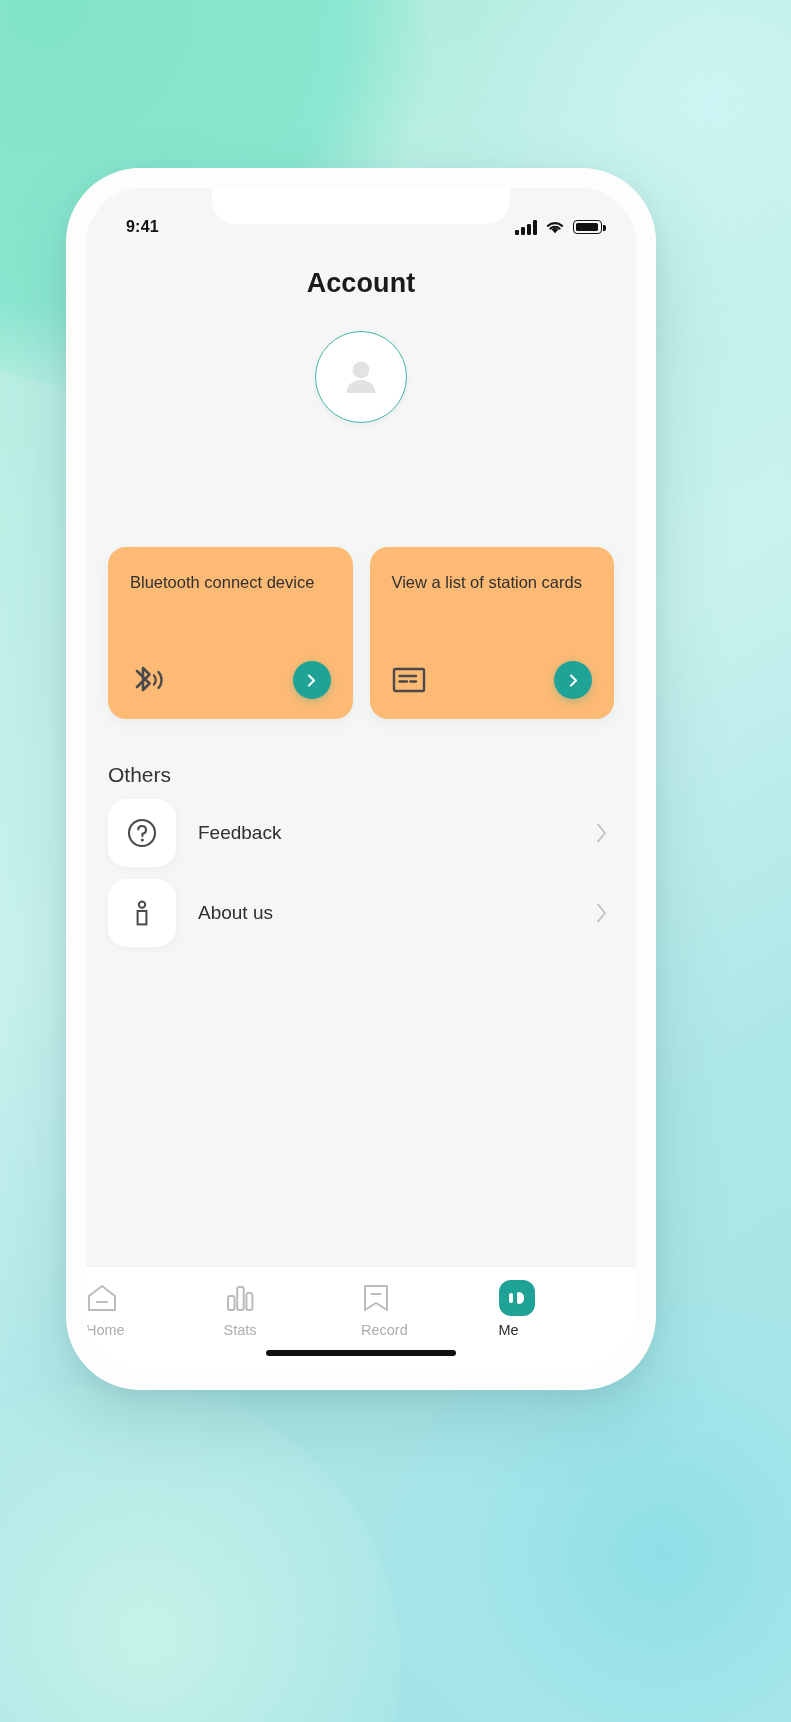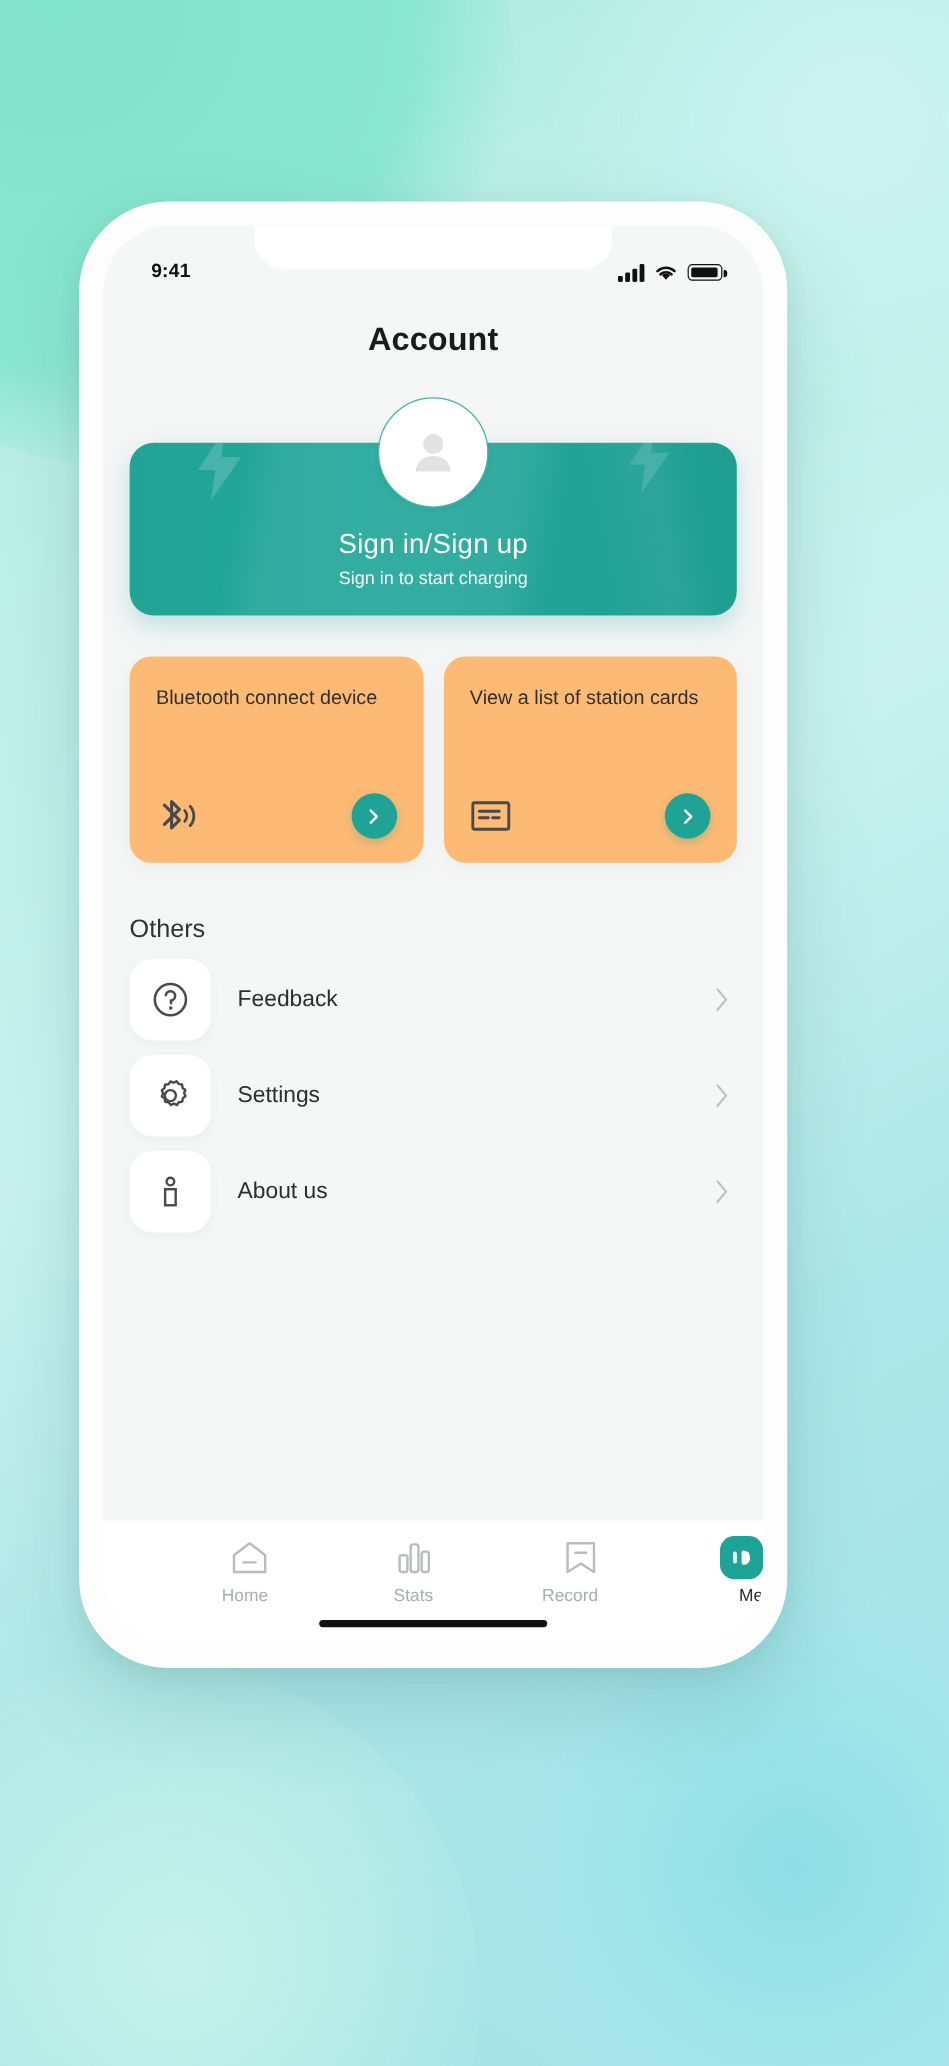--- a/index.html
+++ b/index.html
@@ -165,21 +165,21 @@
   .row-label { flex:1; font-size:19px; color:#2e2e2e; }
   .row-chev { color:#bdbdbd; display:flex; }
 
   
   .spacer { flex:1; }
   .tabbar {
     height:104px; flex:0 0 104px; background:#fff;
     display:flex; align-items:flex-start; padding-top:14px;
     border-top:1px solid #f0f0f0;
   }
-  .tab { flex:1; display:flex; flex-direction:column; align-items:flex-end; gap:7px; }
+  .tab { flex:1; display:flex; flex-direction:column; align-items:flex-start; gap:7px; }
   .tab .ticon { height:34px; display:flex; align-items:center; justify-content:center; color:#b9bcbc; }
   .tab .tlabel { font-size:14.5px; color:#a9adad; }
   .tab.active .tlabel { color:#2b2b2b; }
   .me-badge {
     width:36px; height:36px; border-radius:12px; background:#1fa396;
     display:flex; align-items:center; justify-content:center; gap:4px;
   }
   .me-badge span { display:block; width:3.4px; height:10px; background:#fff; border-radius:2px; }
   .me-badge span.b2 { height:12px; border-radius:2px 6px 6px 2px; width:7px; }
   .home-indicator {
@@ -218,33 +218,20 @@
         </svg>
         <div class="battery">
             <b></b>
           </div>
       </div>
     </div>
 
     <div class="page-title">Account</div>
 
     <div class="hero-wrap">
-      <div class="hero-banner">
-        <div class="sheen"></div>
-        <svg class="bolt" viewBox="0 0 24 32">
-          <path d="M14 0 L2 18 H10 L8 32 L22 12 H13 Z" fill="#ffffff"></path>
-        </svg>
-        <svg class="bolt2" viewBox="0 0 24 32">
-          <path d="M14 0 L2 18 H10 L8 32 L22 12 H13 Z" fill="#ffffff"></path>
-        </svg>
-        <div class="hero-text">
-          <div class="hero-title">Sign in/Sign up</div>
-          <div class="hero-sub">Sign in to start charging</div>
-        </div>
-      </div>
       <div class="avatar">
         <svg width="48" height="48" viewBox="0 0 48 48">
           <circle cx="24" cy="17" r="8.4" fill="#e2e2e2"></circle>
           <path d="M9.5 40 c0-8.2 6.6-13 14.5-13 s14.5 4.8 14.5 13 Z" fill="#e2e2e2"></path>
         </svg>
       </div>
     </div>
 
     <div class="cards">
 
@@ -300,34 +287,20 @@
           </svg>
         </div>
         <div class="row-label">Feedback</div>
         <div class="row-chev">
           <svg width="13" height="22" viewBox="0 0 13 22">
             <path d="M3 2.5 L10 11 L3 19.5" stroke="#c2c2c2" stroke-width="1.9" fill="none" stroke-linecap="round" stroke-linejoin="round"></path>
           </svg>
         </div>
       </div>
 
-      <div class="list-row">
-        <div class="row-icon">
-          <svg width="32" height="32" viewBox="0 0 32 32">
-            <path d="M16 4.2 l2.6 1.1 2.5-1.2 1.9 2.3 2.7.4 .5 2.9 2.3 1.6-1.1 2.6 1.2 2.5-2.3 1.9-.4 2.7-2.9.5-1.6 2.3-2.6-1.1-2.5 1.2-1.9-2.3-2.7-.4-.5-2.9-2.3-1.6 1.1-2.6-1.2-2.5 2.3-1.9.4-2.7 2.9-.5z" stroke="#4a4a4a" stroke-width="2" fill="none" stroke-linejoin="round"></path>
-            <circle cx="16" cy="16" r="4.6" stroke="#4a4a4a" stroke-width="2" fill="none"></circle>
-          </svg>
-        </div>
-        <div class="row-label">Settings</div>
-        <div class="row-chev">
-          <svg width="13" height="22" viewBox="0 0 13 22">
-            <path d="M3 2.5 L10 11 L3 19.5" stroke="#c2c2c2" stroke-width="1.9" fill="none" stroke-linecap="round" stroke-linejoin="round"></path>
-          </svg>
-        </div>
-      </div>
 
       <div class="list-row">
         <div class="row-icon">
           <svg width="32" height="32" viewBox="0 0 32 32">
             <circle cx="16" cy="7.6" r="3.2" stroke="#4a4a4a" stroke-width="2" fill="none"></circle>
             <rect x="11.6" y="14" width="8.8" height="13.4" stroke="#4a4a4a" stroke-width="2" fill="none"></rect>
           </svg>
         </div>
         <div class="row-label">About us</div>
         <div class="row-chev">

